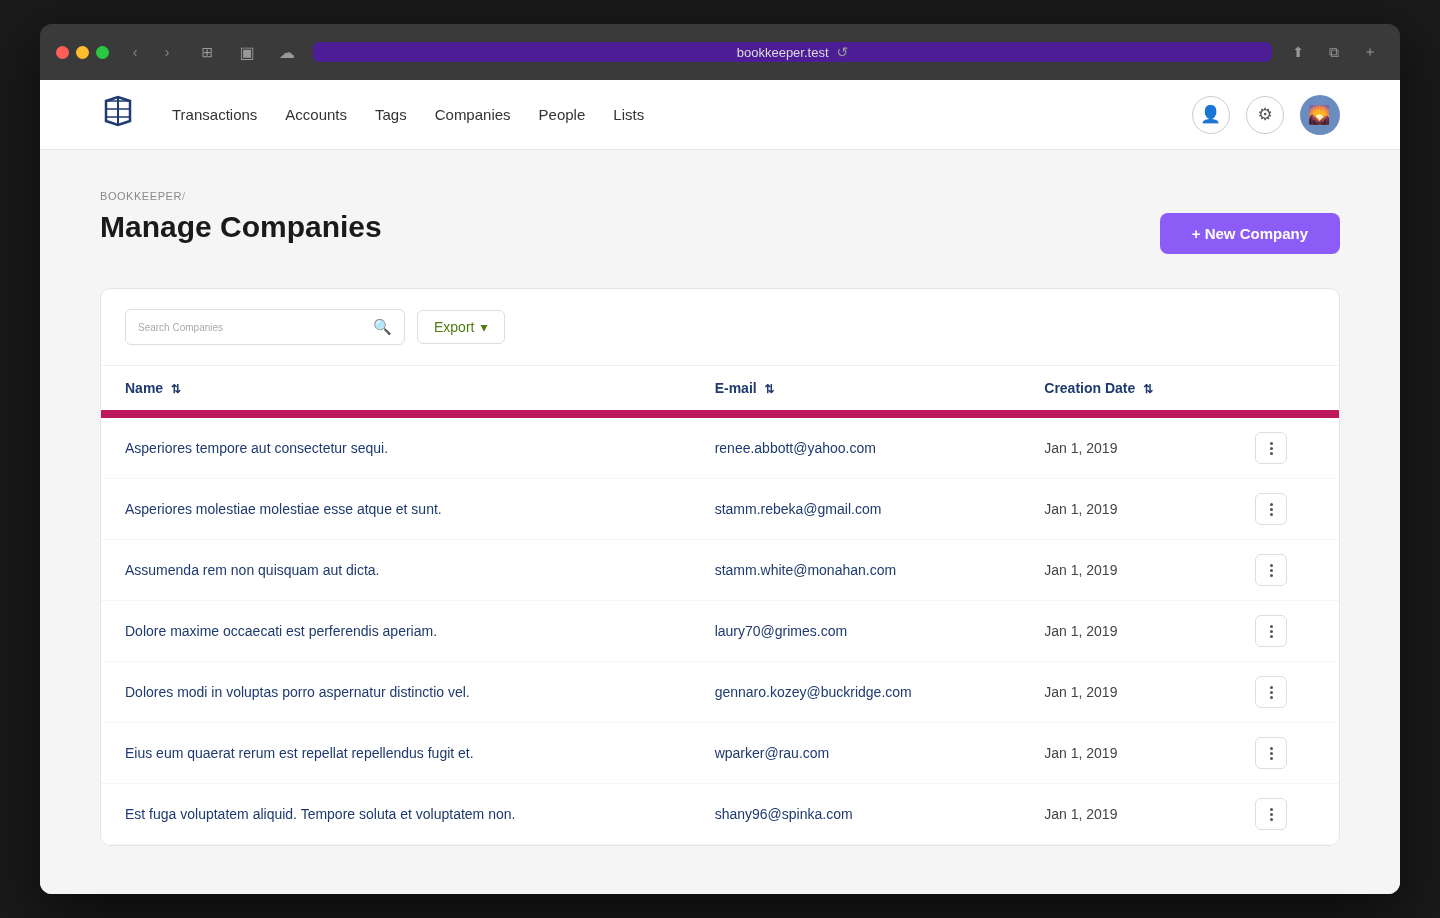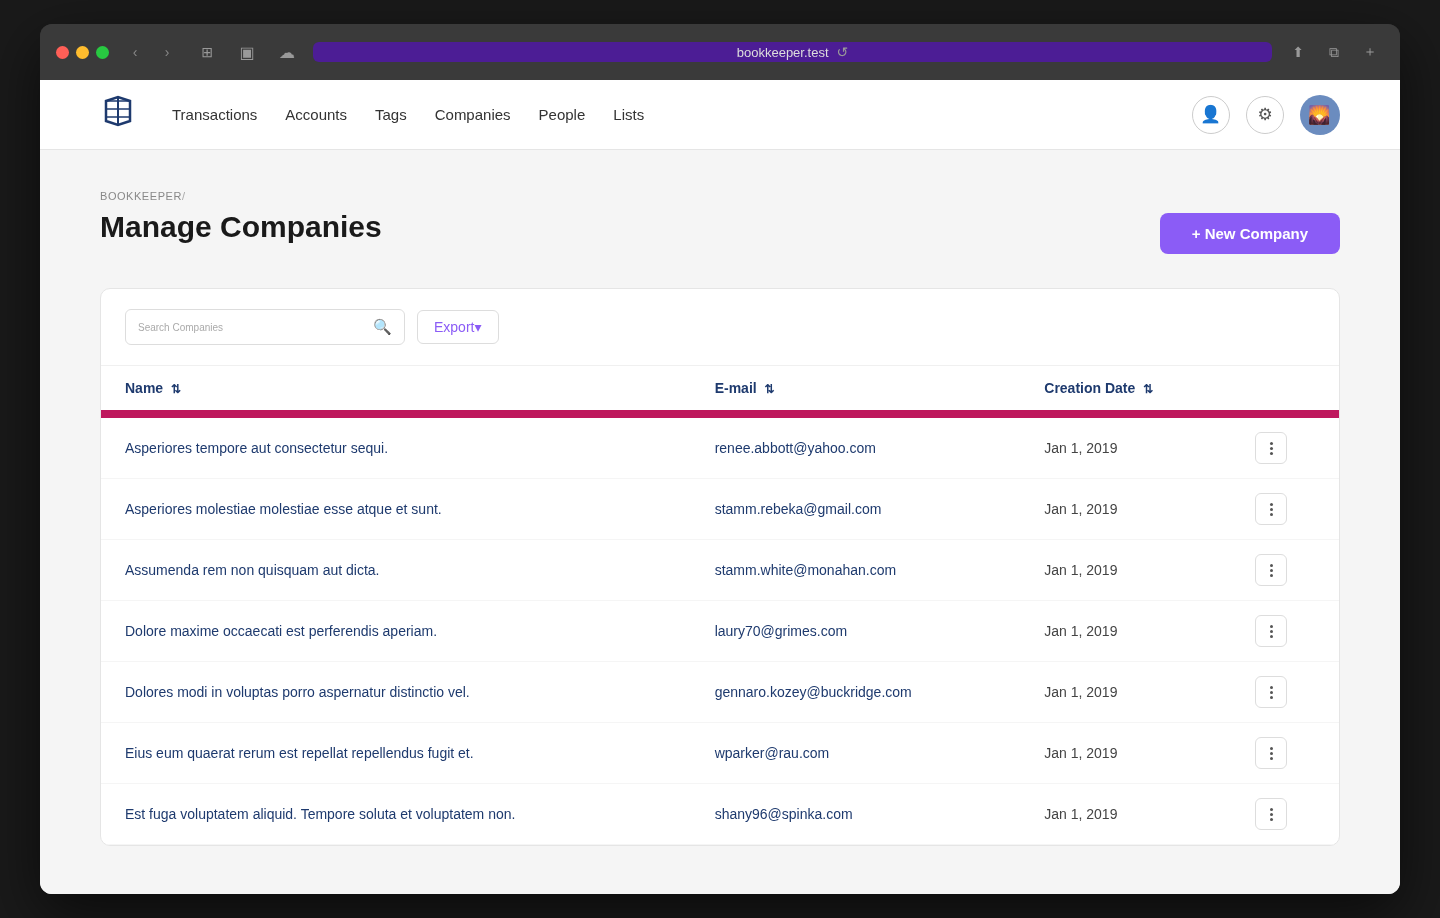--- a/index.html
+++ b/index.html
@@ -292,26 +292,27 @@
     }
 
     .search-icon {
       color: #666;
       font-size: 15px;
     }
 
     .export-btn {
       display: flex;
       align-items: center;
+      gap: 6px;
       padding: 8px 16px;
       border: 1px solid #ddd;
       border-radius: 6px;
       background: #fff;
       font-size: 14px;
-      color: #8b5cf6;
+      color: #4d7c0f;
       cursor: pointer;
     }
 
     
     .data-table {
       width: 100%;
       border-collapse: collapse;
     }
 
     .data-table thead tr {

